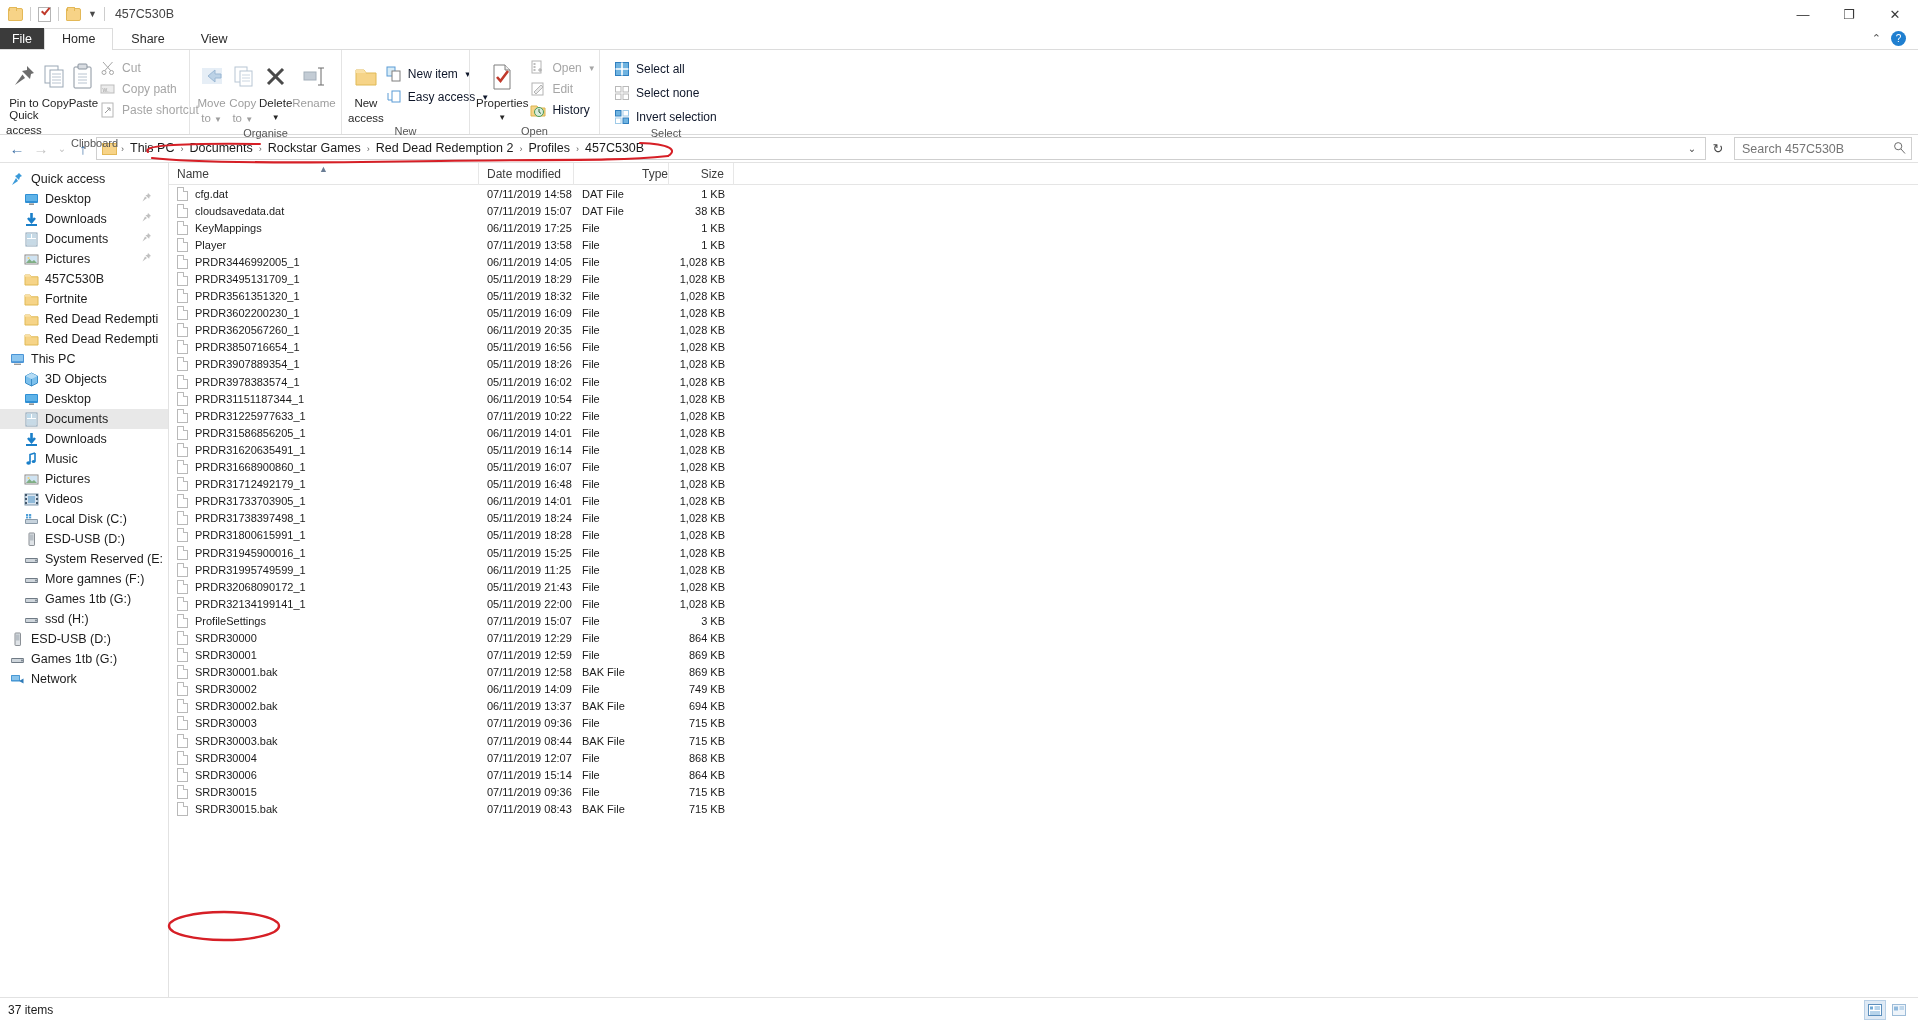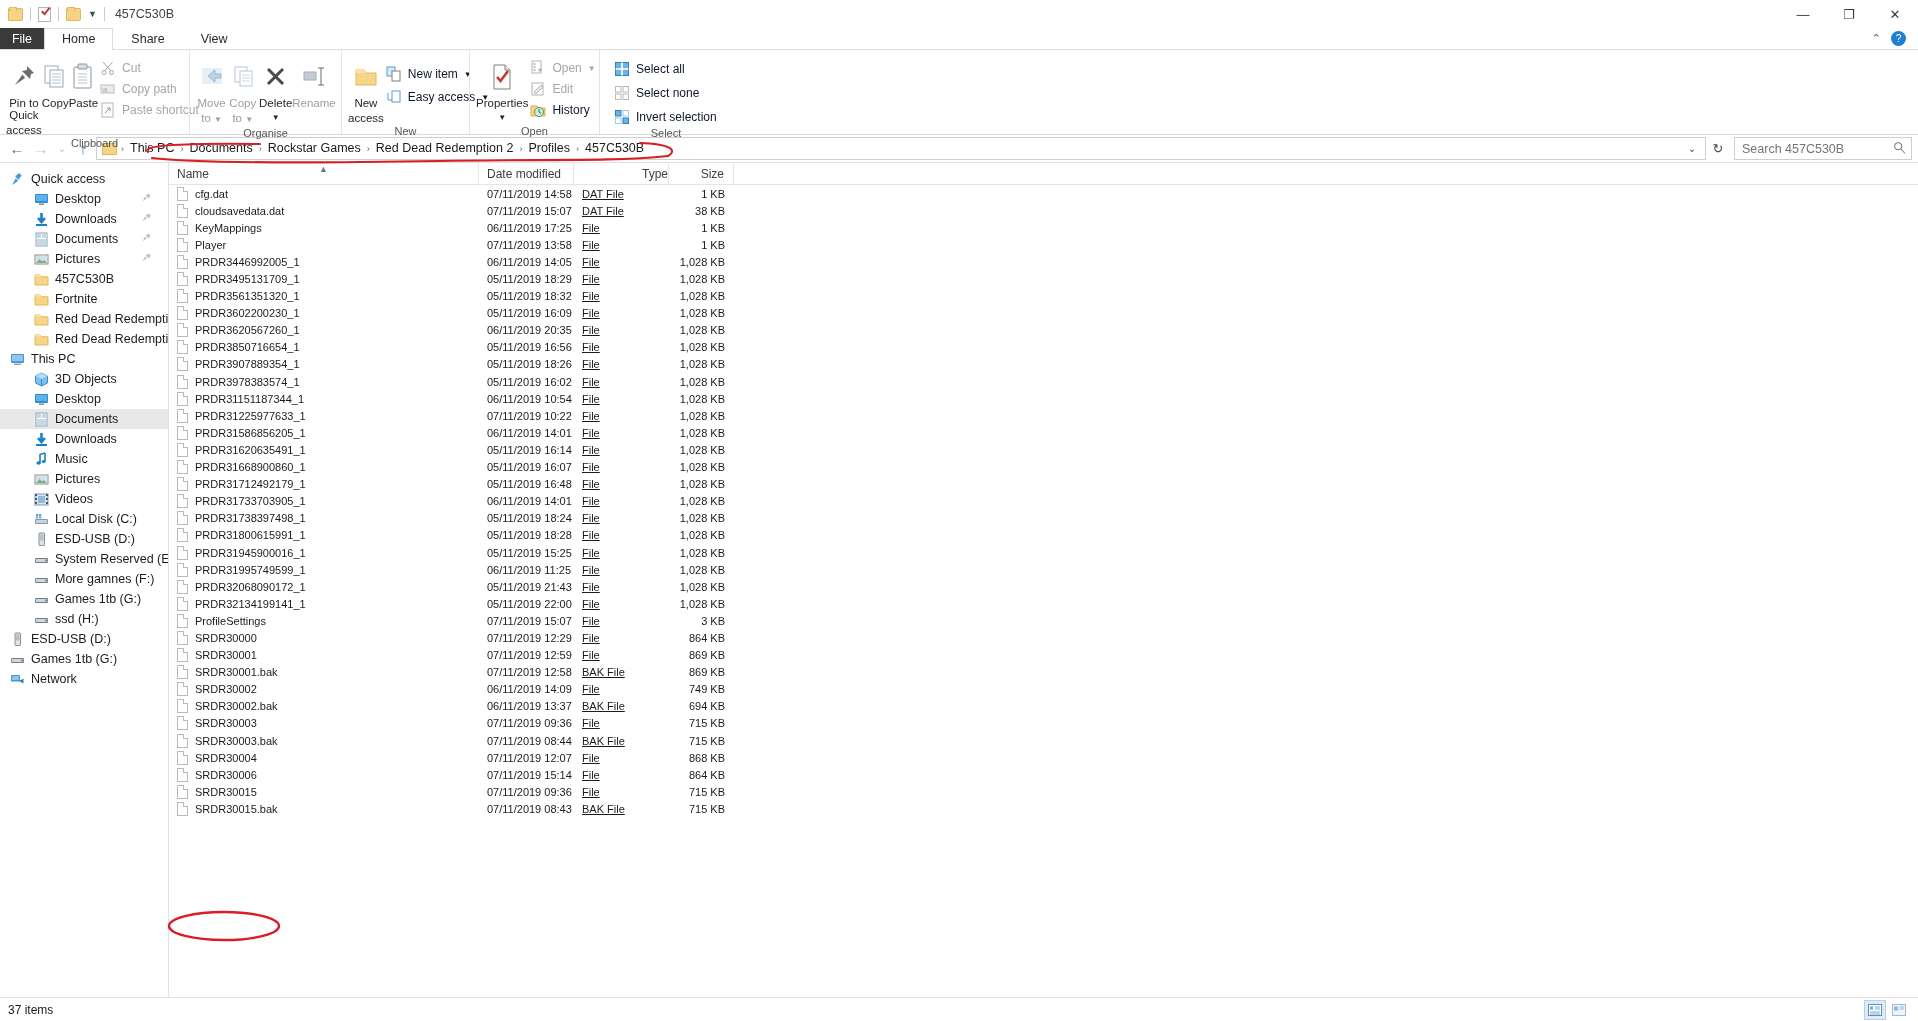--- a/index.html
+++ b/index.html
@@ -69,36 +69,36 @@
   .searchfield { width:178px; height:23px; border:1px solid #cfcfcf; background:#fff; display:flex; align-items:center; padding:0 5px; margin-left:4px; }
   .searchfield input { border:none; outline:none; flex:1; font-family:inherit; font-size:12.5px; color:#6e6e6e; background:transparent; min-width:0; }
   .sep-line { height:1px; background:#e2e2e2; }
 
   
   .content { display:flex; height:853px; }
   .navpane { width:168px; position:relative; overflow:hidden; padding-top:6px; }
   .nav-item { height:20px; display:flex; align-items:center; gap:6px; padding-left:10px; font-size:12.5px; color:#1b1b1b; white-space:nowrap; }
   .nav-item.sel { background:#e8e8e8; }
   .nav-item .pinned { margin-left:auto; margin-right:16px; opacity:.55; }
-  .indent1 { padding-left:34px; }
+  .indent1 { padding-left:24px; }
   .navsplit { width:1px; background:#e2e2e2; }
 
   
   .listpane { flex:1; position:relative; overflow:hidden; }
   .colhdr { height:22px; display:flex; align-items:center; border-bottom:1px solid #e5e5e5; font-size:12px; color:#3d3d3d; position:relative; }
   .colhdr .c { height:22px; line-height:22px; padding-left:8px; border-right:1px solid #e7e7e7; position:relative; }
   .c-name { width:310px; }
   .c-date { width:95px; }
   .c-type { width:95px;text-align:right; }
   .c-size { width:65px; text-align:right; padding-right:9px; }
   .sortarrow { position:absolute; left:0; right:0; top:-5px; text-align:center; font-size:9px; color:#6a7d95; }
   .row { height:17.1px; display:flex; align-items:center; font-size:11px; color:#1b1b1b; }
   .row .nm { width:310px; display:flex; align-items:center; gap:7px; padding-left:8px; }
   .row .dt { width:95px; padding-left:8px; color:#1b1b1b; }
-  .row .tp { width:95px; padding-left:8px;text-decoration:underline; }
+  .row .tp { width:95px; padding-left:8px; }
   .row .sz { width:65px; text-align:right; padding-right:9px; }
   .fileicon { width:11px; height:14px; border:1px solid #b9b9b9; background:#fff; position:relative; flex:0 0 11px; }
   .fileicon:after { content:""; position:absolute; right:-1px; top:-1px; width:4px; height:4px; background:#fff; border-left:1px solid #b9b9b9; border-bottom:1px solid #b9b9b9; }
 
   
   .statusbar { position:absolute; left:0; bottom:0; width:1918px; height:24px; border-top:1px solid #e2e2e2; display:flex; align-items:center; padding:0 8px; font-size:12px; color:#1b1b1b; background:#fff; }
   .viewbtns { margin-left:auto; display:flex; gap:2px; align-items:center; }
   .vbtn { width:22px; height:20px; display:flex; align-items:center; justify-content:center; }
   .vbtn.active { background:#dfeaf5; border:1px solid #b8d0e6; }
 

